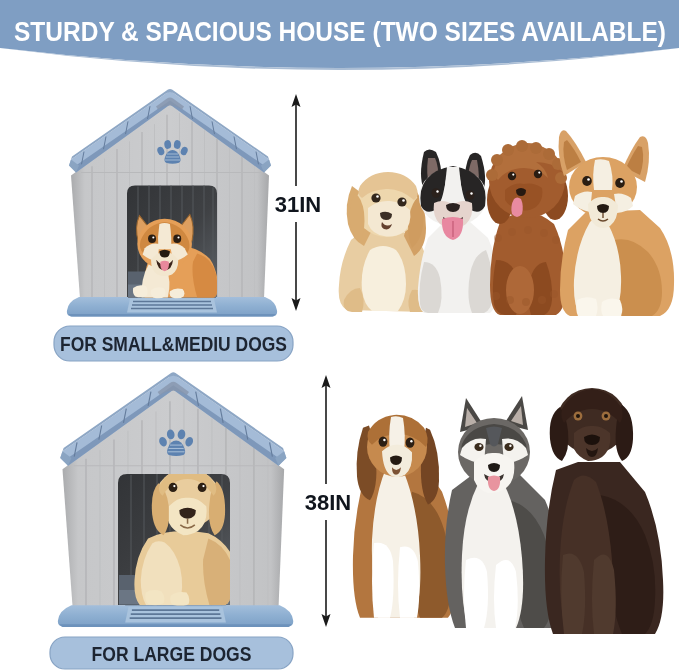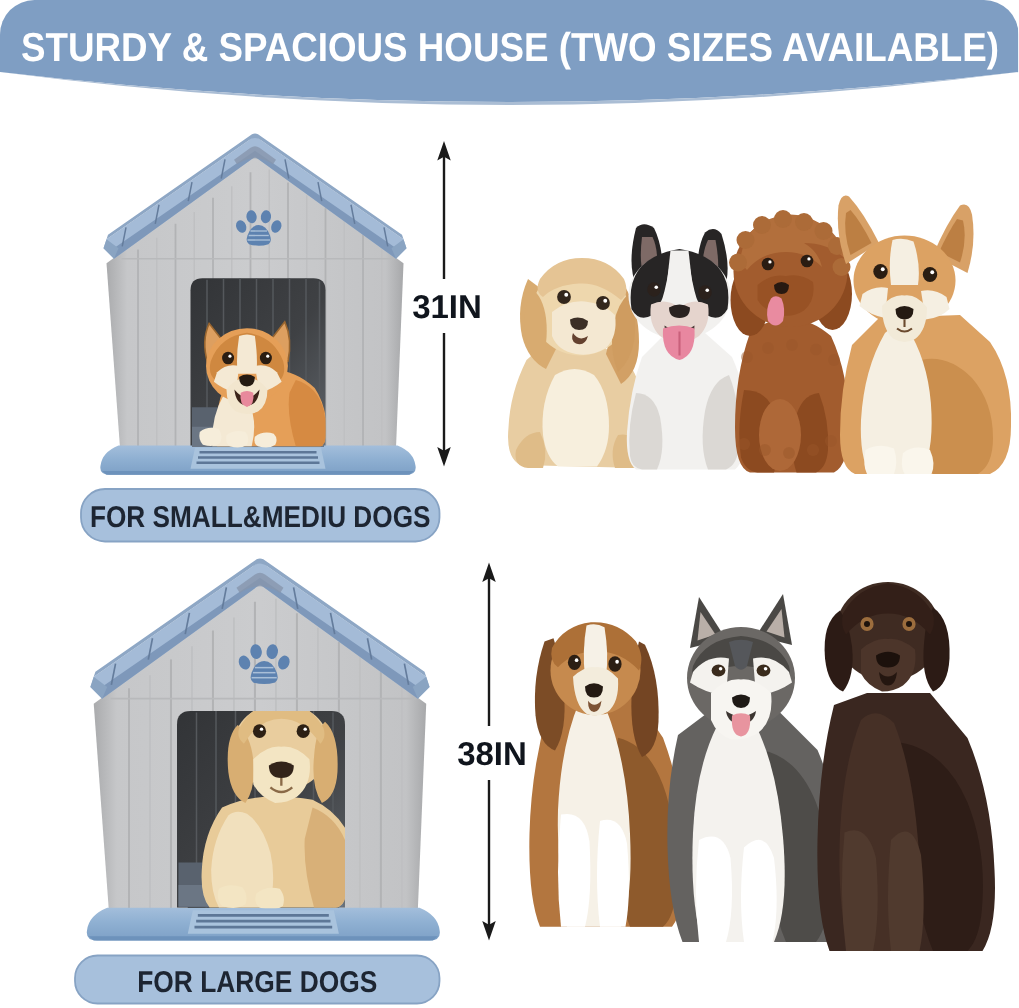--- a/index.html
+++ b/index.html
@@ -1,17 +1,17 @@
 <!DOCTYPE html>
 <html><head>
 <meta charset="utf-8">
 <style>
   html,body{margin:0;padding:0;background:#fff;}
   #page{position:relative;width:679px;height:672px;overflow:hidden;background:#fff;
-        font-family:"Liberation Sans", sans-serif;border-radius:23px;}
+        font-family:"Liberation Sans", sans-serif;}
   svg{display:block;}
 </style>
 </head>
 <body>
 <div id="page">
 <svg width="679" height="672" viewBox="0 0 679 672" xmlns="http://www.w3.org/2000/svg">
 <defs>
   <linearGradient id="wallg" x1="0" y1="0" x2="1" y2="0">
     <stop offset="0" stop-color="#aaabad"></stop>
     <stop offset="0.07" stop-color="#c6c7c9"></stop>

